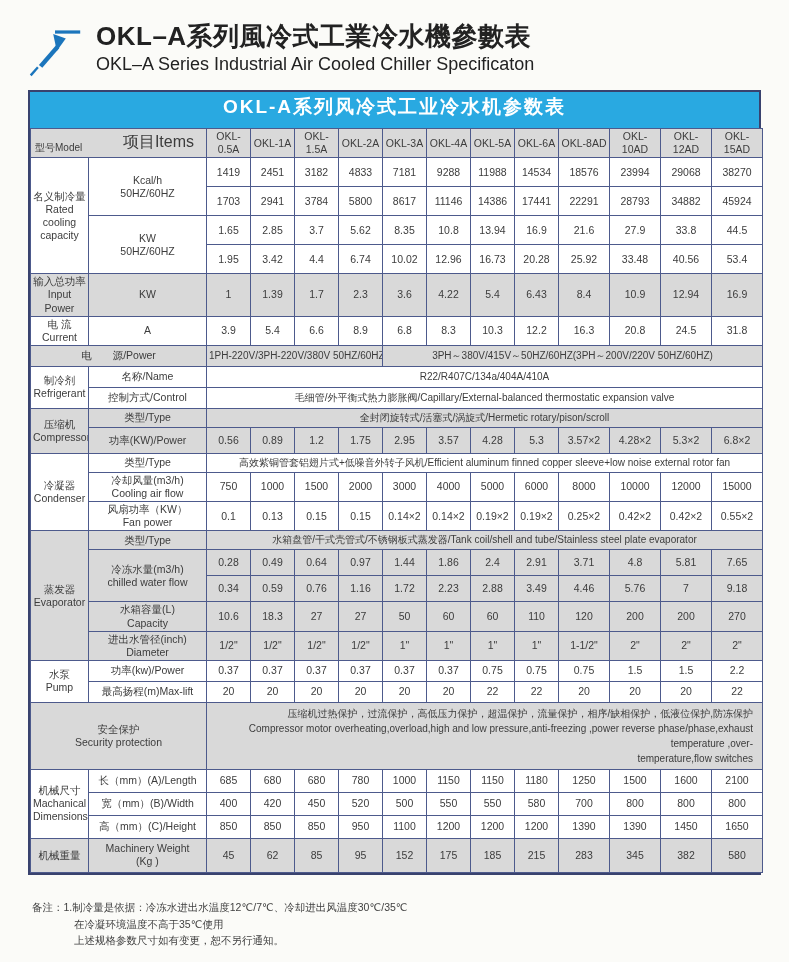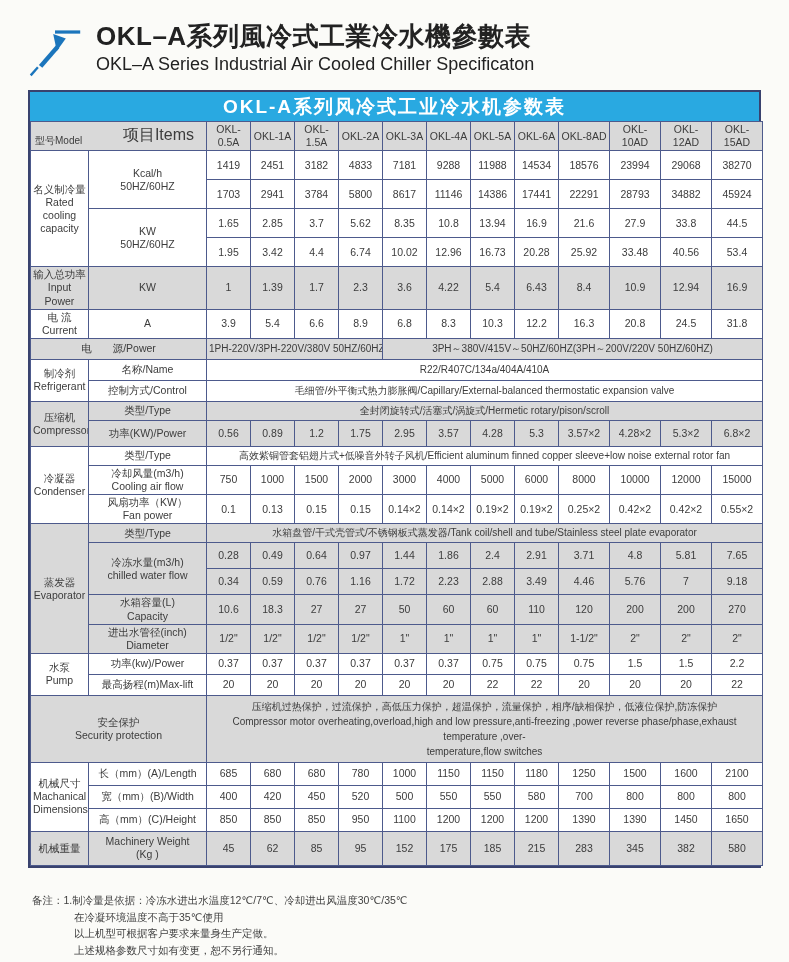--- a/index.html
+++ b/index.html
@@ -8,37 +8,37 @@
     font-family:"Liberation Sans","DejaVu Sans",sans-serif;color:#3c3c3c;
     position:relative;
   }
   
   .hdr{display:flex;align-items:flex-start;gap:14px;padding:22px 0 0 28px;}
   .logo{flex:0 0 auto;margin-top:4px;}
   .hdr h1{margin:0;font-size:26px;line-height:1.15;font-weight:700;color:#222;letter-spacing:0.5px;}
   .hdr h2{margin:2px 0 0 0;font-size:18px;line-height:1.2;font-weight:400;color:#222;}
   
   .table-wrap{margin:12px 28px 0 28px;border:2px solid #39426e;background:#fff;}
-  .titlebar{height:29px;line-height:29px;background:#29a9e1;color:#fff;text-align:center;
+  .titlebar{height:36px;line-height:29px;background:#29a9e1;color:#fff;text-align:center;
     font-size:19px;font-weight:700;letter-spacing:2px;}
   table{border-collapse:collapse;table-layout:fixed;width:100%;}
   td{border:1px solid #4d5a8c;text-align:center;vertical-align:middle;
      font-size:10.5px;line-height:1.25;padding:1px 2px;white-space:pre-line;overflow:hidden;color:#3c3c3c;}
   tr{height:26px;}
   tr:nth-child(1){height:27px;}
   tr:nth-child(n+2):nth-child(-n+5){height:29px;}
   tr:nth-child(8),tr:nth-child(9),tr:nth-child(10),tr:nth-child(21),tr:nth-child(22){height:21px;}
   tr:nth-child(11),tr:nth-child(13),tr:nth-child(16){height:19px;}
   tr:nth-child(23){height:56px;}
   tr:nth-child(24),tr:nth-child(25),tr:nth-child(26){height:23px;margin-top:48px;}
   tr:nth-child(27){height:34px;}
   .shade-g td{background:#d9d9d9;}
   .shade-w td{background:#ffffff;}
   .k-span{white-space:nowrap;font-size:10px;}
-  .k-sec{text-align:center;padding:3px 24px;font-size:10px;white-space:pre-line;line-height:1.5;}
+  .k-sec{text-align:right;padding:3px 9px;font-size:10px;white-space:pre-line;line-height:1.5;}
   .k-corner{position:relative;padding:0;
     background-image:linear-gradient(to bottom right,
       transparent calc(50% - 0.6px),#4d5a8c calc(50% - 0.6px),
       #4d5a8c calc(50% + 0.6px),transparent calc(50% + 0.6px));}
   .corner-model{position:absolute;left:4px;bottom:3px;font-size:10px;}
   .corner-items{position:absolute;right:12px;top:3px;font-size:16px;}
   
   .notes{margin:24px 24px 0 32px;}
   .notes-zh div{font-size:10.5px;line-height:1.6;color:#3f3f3f;}
 </style>
@@ -440,19 +440,18 @@
             <td class="k-val">580</td>
           </tr>
         </tbody>
     </table>
   </div>
 
   <div class="notes">
     <div class="notes-zh" id="notes-zh">
         <div>备注：1.制冷量是依据：冷冻水进出水温度12℃/7℃、冷却进出风温度30℃/35℃</div>
         <div>　　　　在冷凝环境温度不高于35℃使用</div>
-        <div>　　　　以上机型可根据客户要求来量身生产定做。</div>
         <div>　　　　上述规格参数尺寸如有变更，恕不另行通知。</div>
       </div>
 
   </div>
 
 </div>
 
 </body></html>

